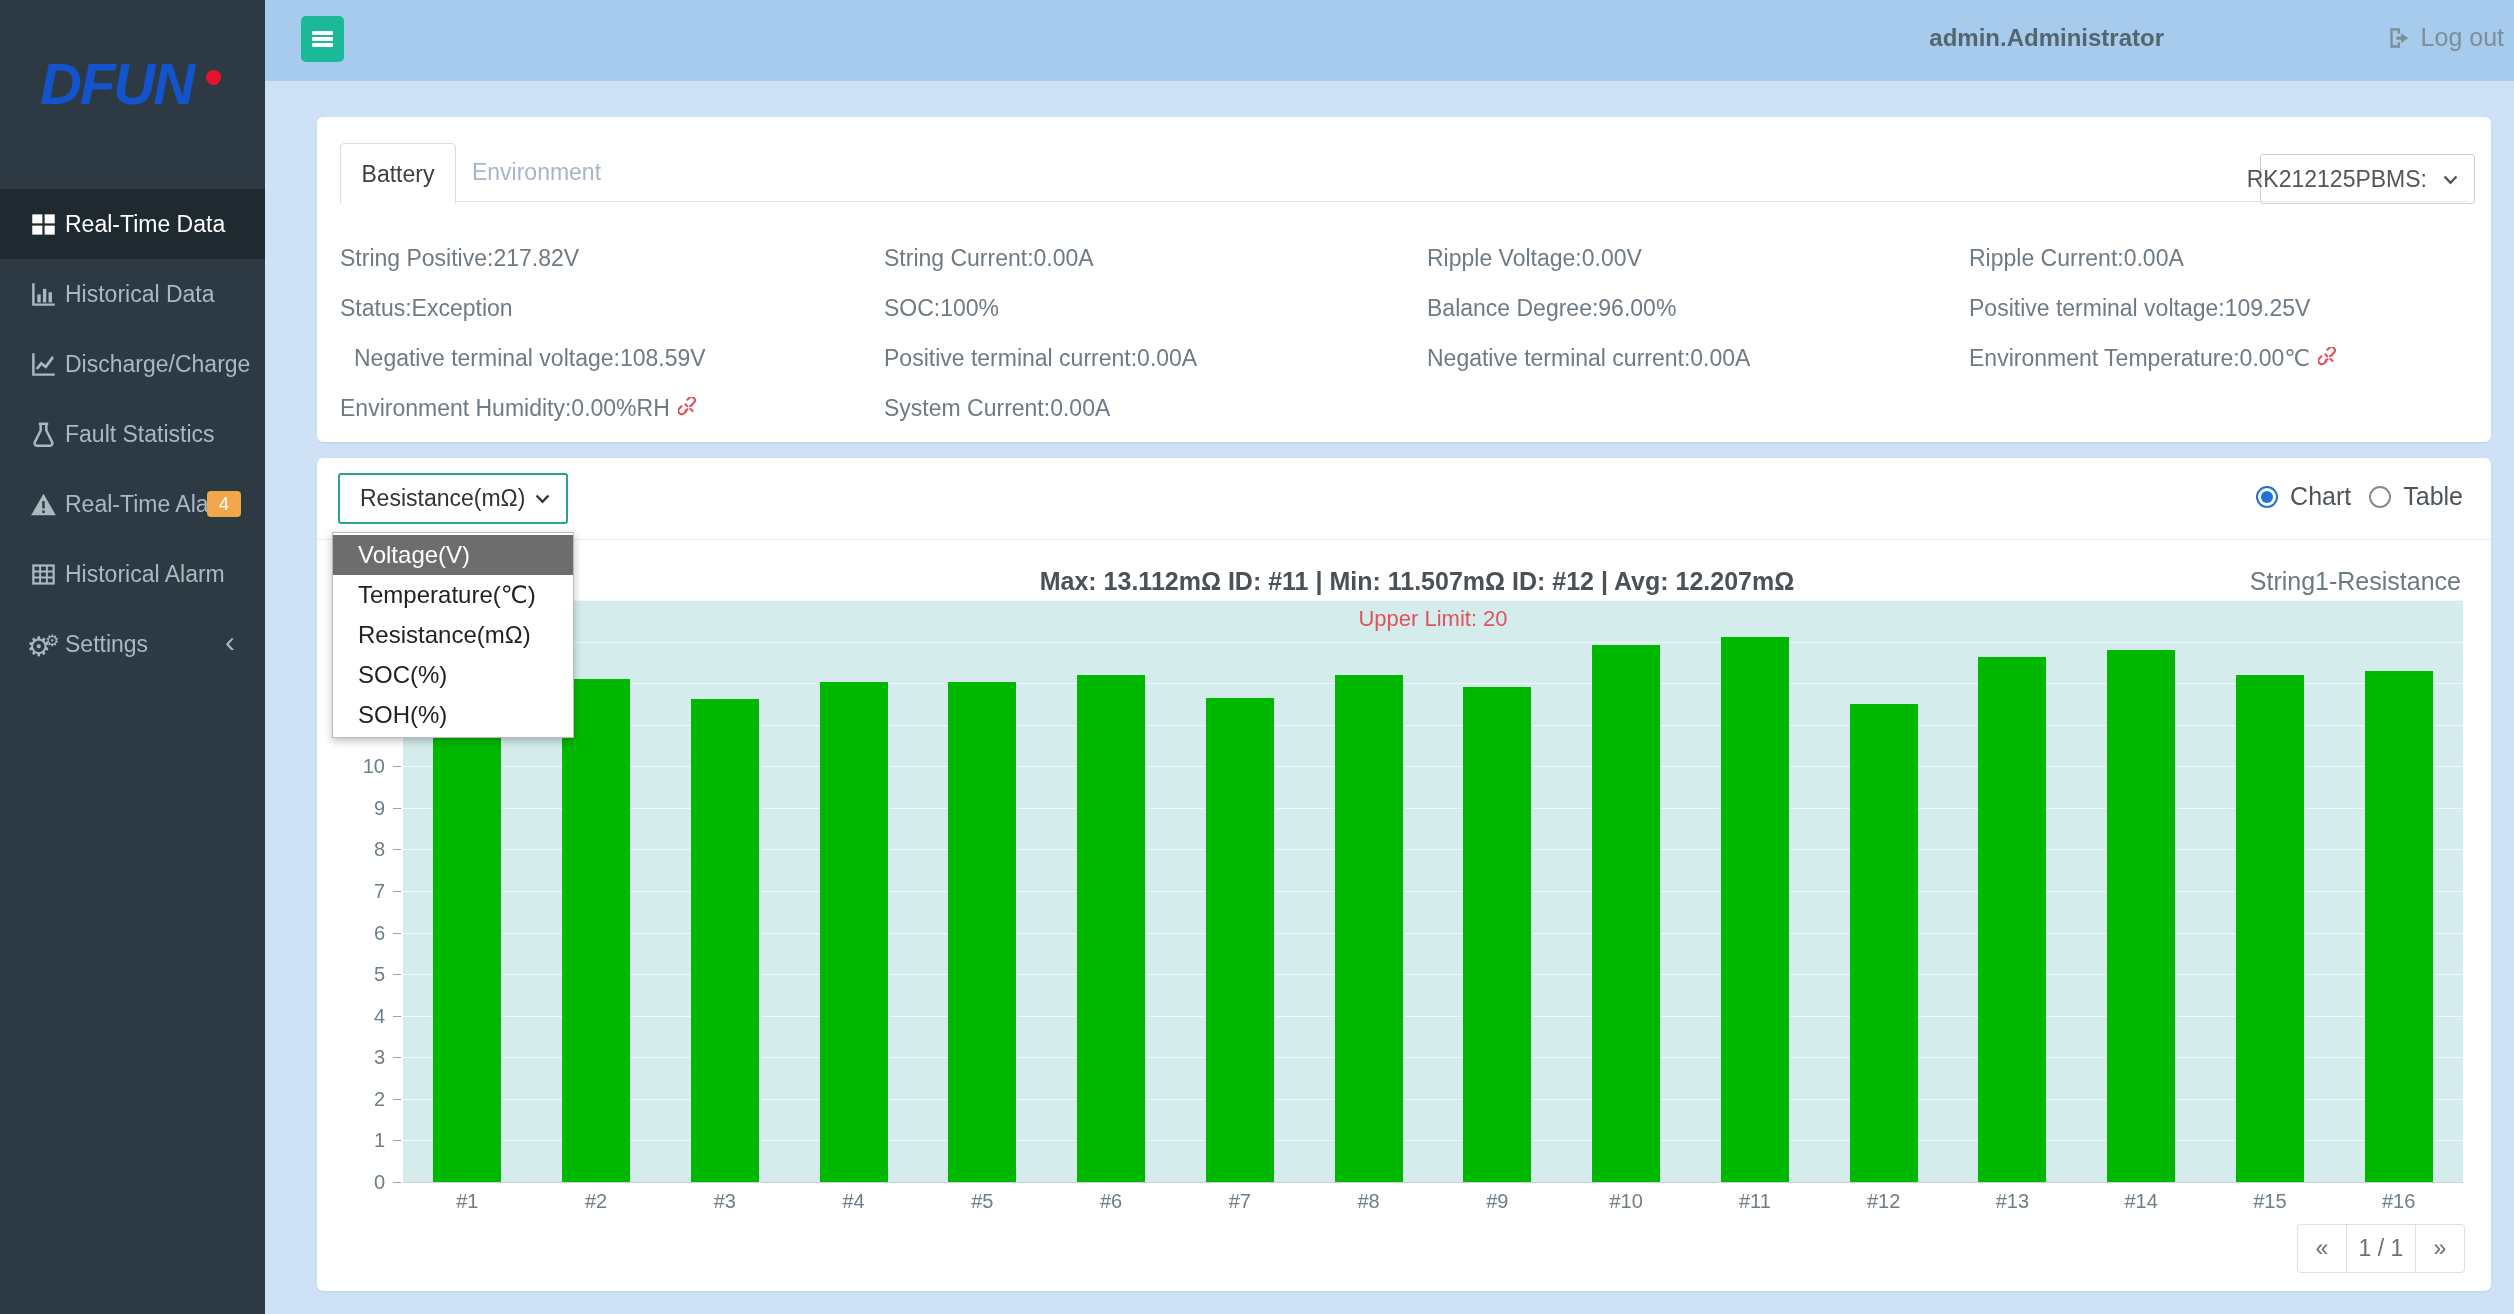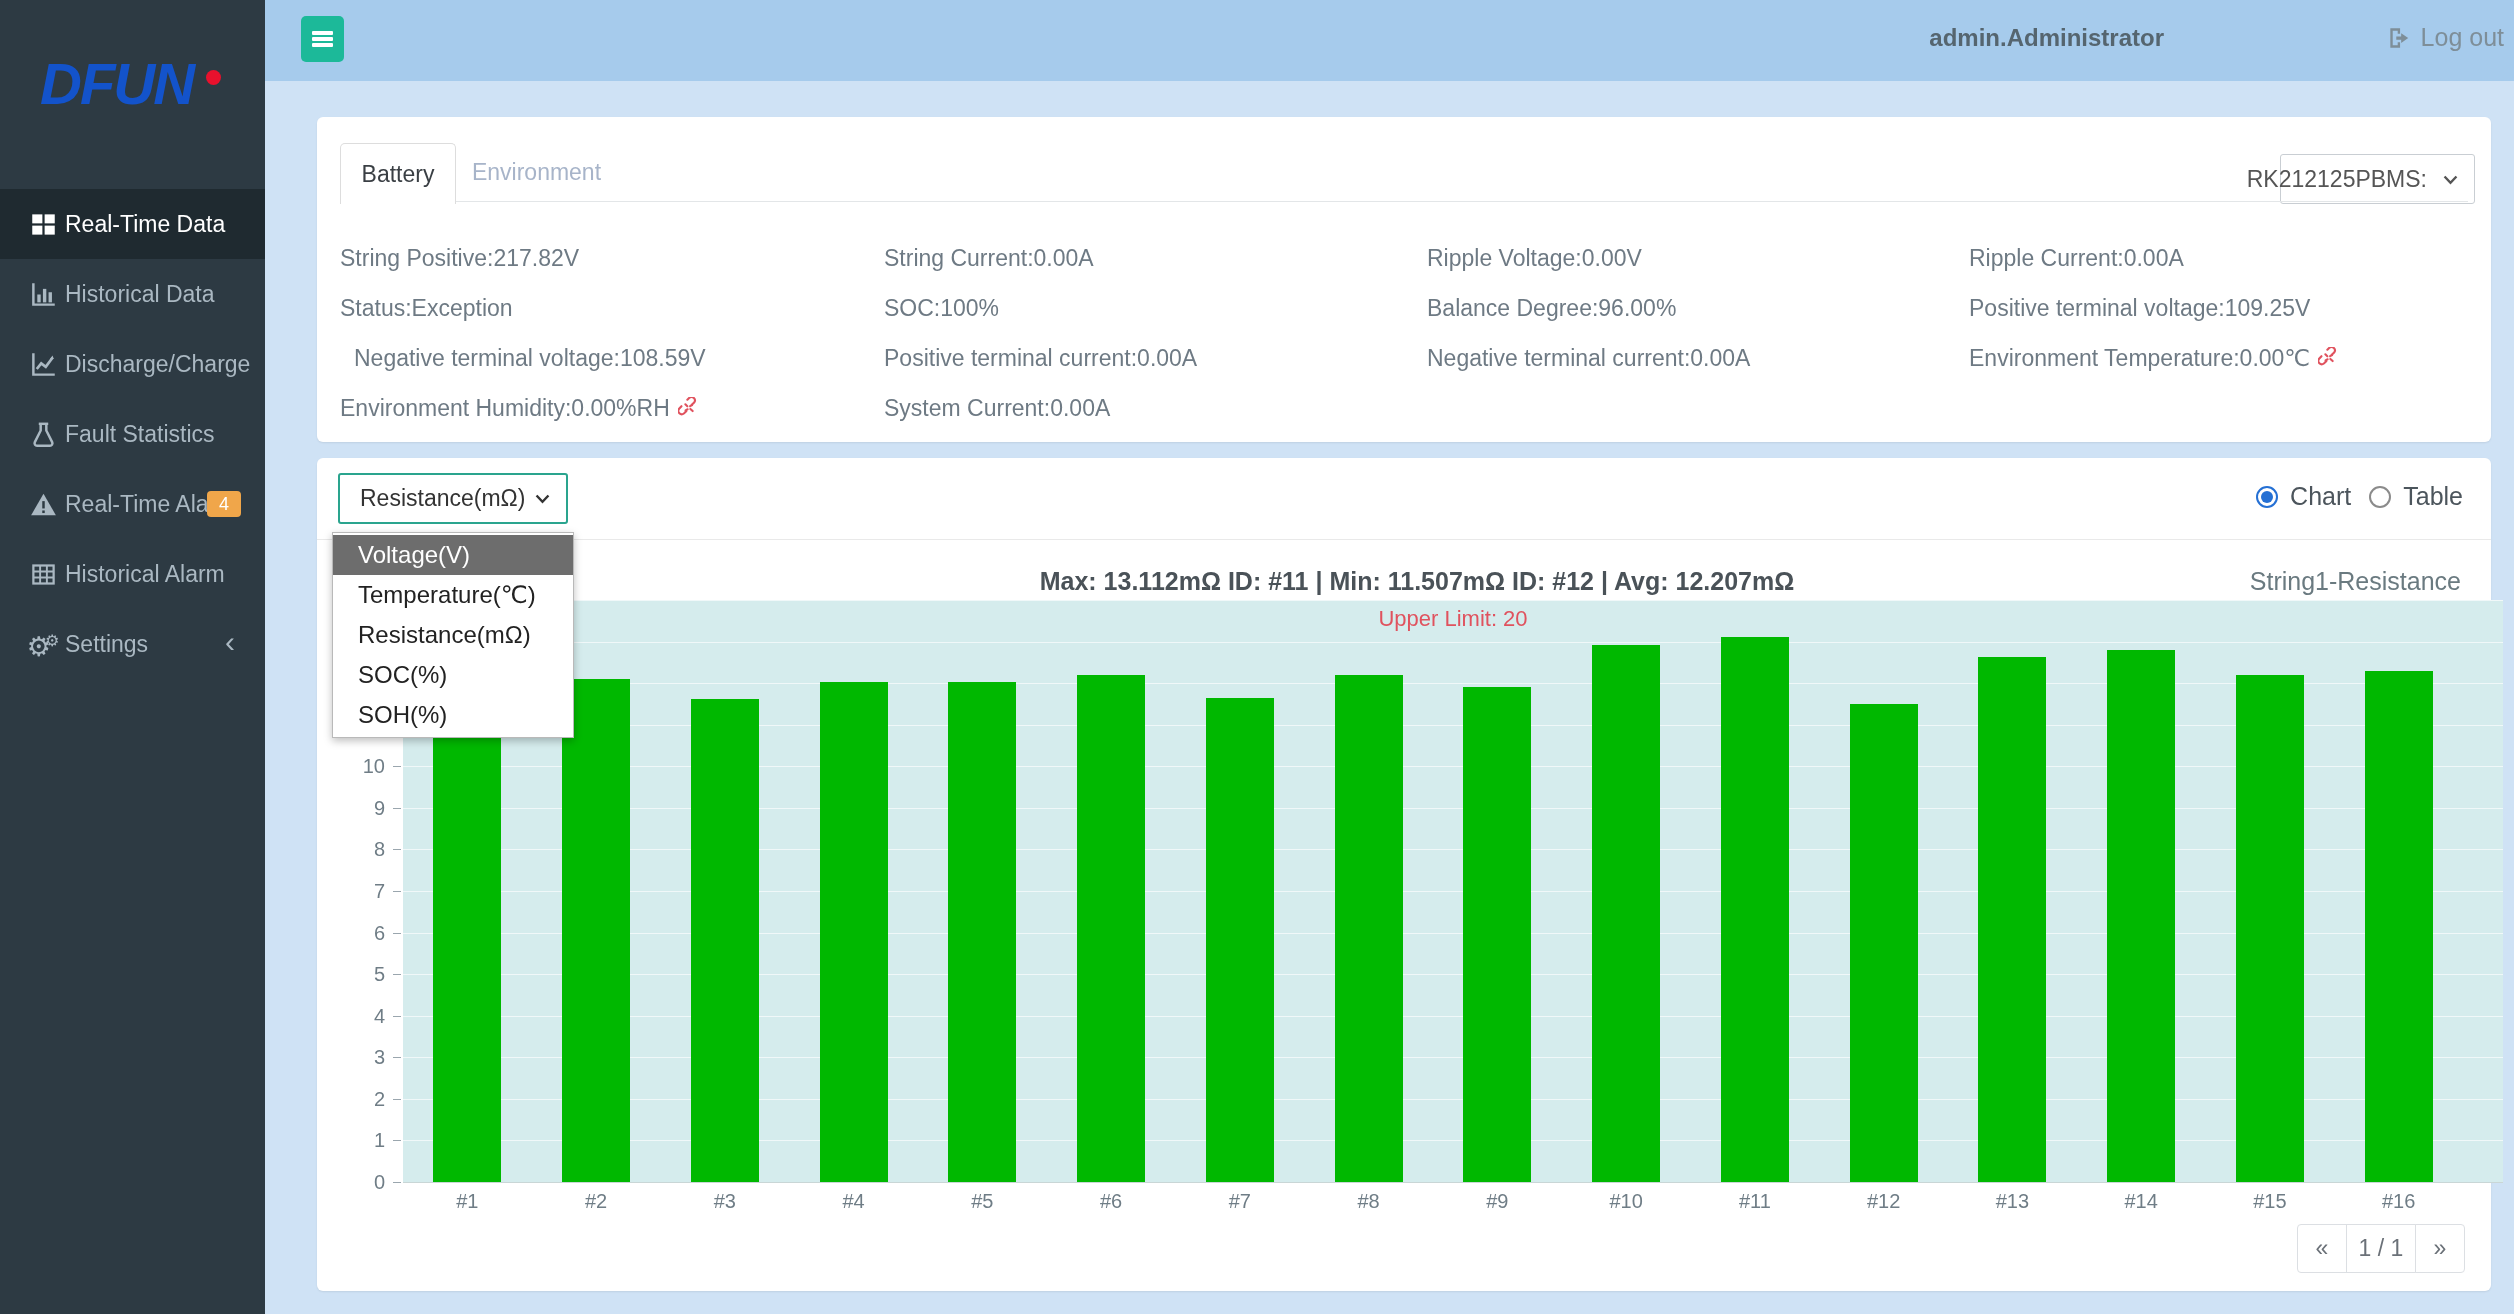--- a/index.html
+++ b/index.html
@@ -33,21 +33,21 @@
   #card1{left:317px;top:117px;width:2174px;height:325px;}
   #card2{left:317px;top:458px;width:2174px;height:833px;}
   
   #tabrow{position:absolute;left:0;top:0;width:100%;height:85px;}
   #tabrow::after{content:"";position:absolute;left:23px;right:23px;bottom:0;height:1px;background:#e3e6e8;}
   .tab{position:absolute;top:26px;height:59px;display:flex;align-items:center;justify-content:center;
        font-size:23px;cursor:pointer;z-index:2;}
   #tab-battery{left:23px;width:114px;background:#fff;border:1px solid #ddd;border-bottom:none;
                border-radius:5px 5px 0 0;color:#3a3f44;height:60px;}
   #tab-environment{left:137px;width:165px;color:#a7b4c9;}
-  #device-select{position:absolute;right:16px;top:37px;width:195px;height:50px;border:1px solid #c9ced3;
+  #device-select{position:absolute;right:16px;top:37px;width:215px;height:50px;border:1px solid #c9ced3;
                  border-radius:3px;background:#fff;display:flex;align-items:center;justify-content:flex-end;
                  padding:8px 14px;gap:14px;font-size:23px;color:#555;cursor:pointer;box-sizing:border-box;}
   
   #fields{position:absolute;left:0;top:116px;width:100%;}
   .field-row{position:relative;height:50px;}
   .field-cell{position:absolute;top:0;height:50px;display:flex;align-items:center;gap:8px;
               font-size:23px;color:#6e7a84;white-space:nowrap;}
   
   #toolbar{position:absolute;left:0;top:0;width:100%;height:82px;border-bottom:1px solid #e9e9e9;box-sizing:border-box;}
   #metric-select{position:absolute;left:21px;top:15px;width:230px;height:51px;border:2px solid #2aa48e;
@@ -58,21 +58,21 @@
   .radio{width:22px;height:22px;border-radius:50%;border:2px solid #8b8b8b;box-sizing:border-box;
          display:inline-block;position:relative;cursor:pointer;background:#fff;}
   .radio.sel{border-color:#2570d4;}
   .radio.sel::after{content:"";position:absolute;left:3px;top:3px;right:3px;bottom:3px;border-radius:50%;background:#2570d4;}
   .radio-label{margin-left:-6px;}
   
   #stats-line{position:absolute;left:70px;top:109px;width:2060px;text-align:center;font-size:25px;color:#4a5258;
               font-weight:600;white-space:nowrap;}
   #right-title{position:absolute;right:30px;top:109px;font-size:25px;color:#6a7a80;}
   #plot{position:absolute;left:86px;top:142px;width:2060px;height:582px;background:#d5eced;
-        border-bottom:1px solid #c9d6d6;box-sizing:content-box;padding-left:40px;}
+        border-bottom:1px solid #c9d6d6;box-sizing:content-box;}
   .gridline{position:absolute;left:0;width:100%;height:1px;background:rgba(255,255,255,.65);}
   .bar{position:absolute;bottom:0;width:68px;background:#00b800;}
   #upper-limit{position:absolute;left:0;top:6px;width:100%;text-align:center;font-size:22px;color:#e0525e;}
   #y-axis{position:absolute;left:0;top:142px;width:84px;height:582px;}
   .ylab{position:absolute;right:16px;width:60px;text-align:right;font-size:20px;color:#6f7d86;height:22px;line-height:22px;}
   .ytick{position:absolute;right:0;width:8px;height:1px;background:#9aa6ae;}
   #x-axis{position:absolute;left:86px;top:732px;width:2060px;height:30px;}
   .xlab{position:absolute;top:0;text-align:center;font-size:20px;color:#6f7d86;}
   
   #dropdown-panel{position:absolute;left:15px;top:74px;width:240px;background:#fff;border:1px solid #b9b9b9;

